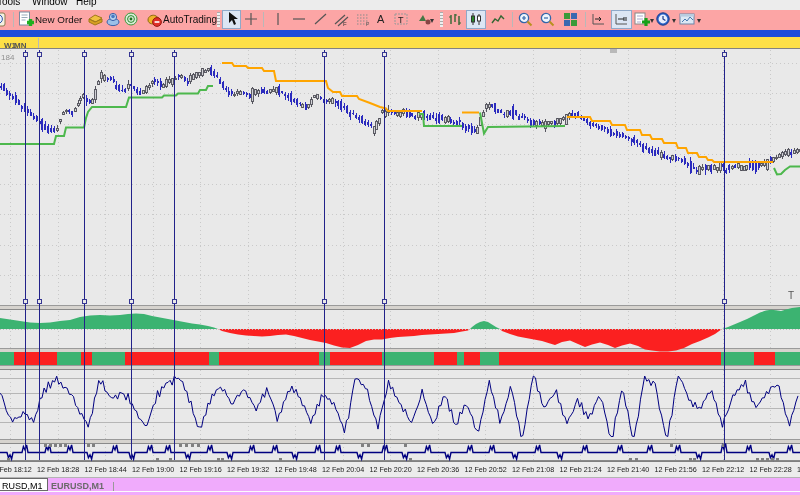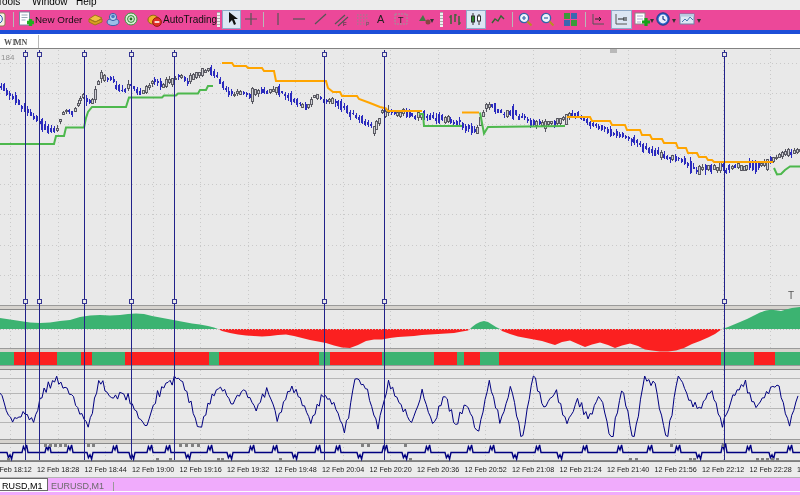--- a/index.html
+++ b/index.html
@@ -1,23 +1,23 @@
 <!DOCTYPE html>
 <html><head><meta charset="utf-8"><style>
 * { margin:0; padding:0; box-sizing:border-box; }
 body { width:800px; height:495px; overflow:hidden; font-family:"Liberation Sans",sans-serif; background:#ececec; position:relative; }
 .menubar { position:absolute; left:0; top:-4px; height:12px; font-size:10px; color:#000; }
 .menubar span { position:absolute; top:0; }
-.toolbar { position:absolute; left:0; top:10px; height:20px; width:800px; background:#ec4899; }
-.tfbar { position:absolute; left:0; top:30px; height:18px; width:800px; background:#ffffff; border-top:4px solid #1d4ed8;font-family:Liberation Serif, serif; }
+.toolbar { position:absolute; left:0; top:10px; height:20px; width:800px; background:#fca5a5; }
+.tfbar { position:absolute; left:0; top:30px; height:18px; width:800px; background:#fde047; border-top:7px solid #1d4ed8; }
 .tfbar .tf { position:absolute; top:4px; font-size:8px; color:#555; font-weight:bold; }
 .sep { position:absolute; width:1px; background:#b8b8b8; }
 .tabbar { position:absolute; left:0; top:477px; width:800px; height:18px; background:#f0abfc; border-top:1px solid #b4b4b4; }
 .tab1 { position:absolute; left:-10px; top:0px; height:13px; background:#fff; border:1px solid #6a6a6a; padding:1.5px 4px 0 11px; font-size:9px; color:#000; }
-.tab2 { position:absolute; left:51px; top:2.5px; font-size:9px; color:#6a6a6a; }
+.tab2 { position:absolute; left:51px; top:2.5px; font-size:9px; color:#6a6a6a;font-weight:bold; }
 .ticon { position:absolute; top:12px; }
 </style></head>
 <body>
 <div class="menubar">
   <span style="left:-3px">Tools</span>
     <span style="left:32px">Window</span>
     <span style="left:76px">Help</span>
 </div>
 <div class="toolbar">
 <svg class="ticon" style="left:-10px;top:1px" width="17" height="17" viewBox="0 0 17 17">

